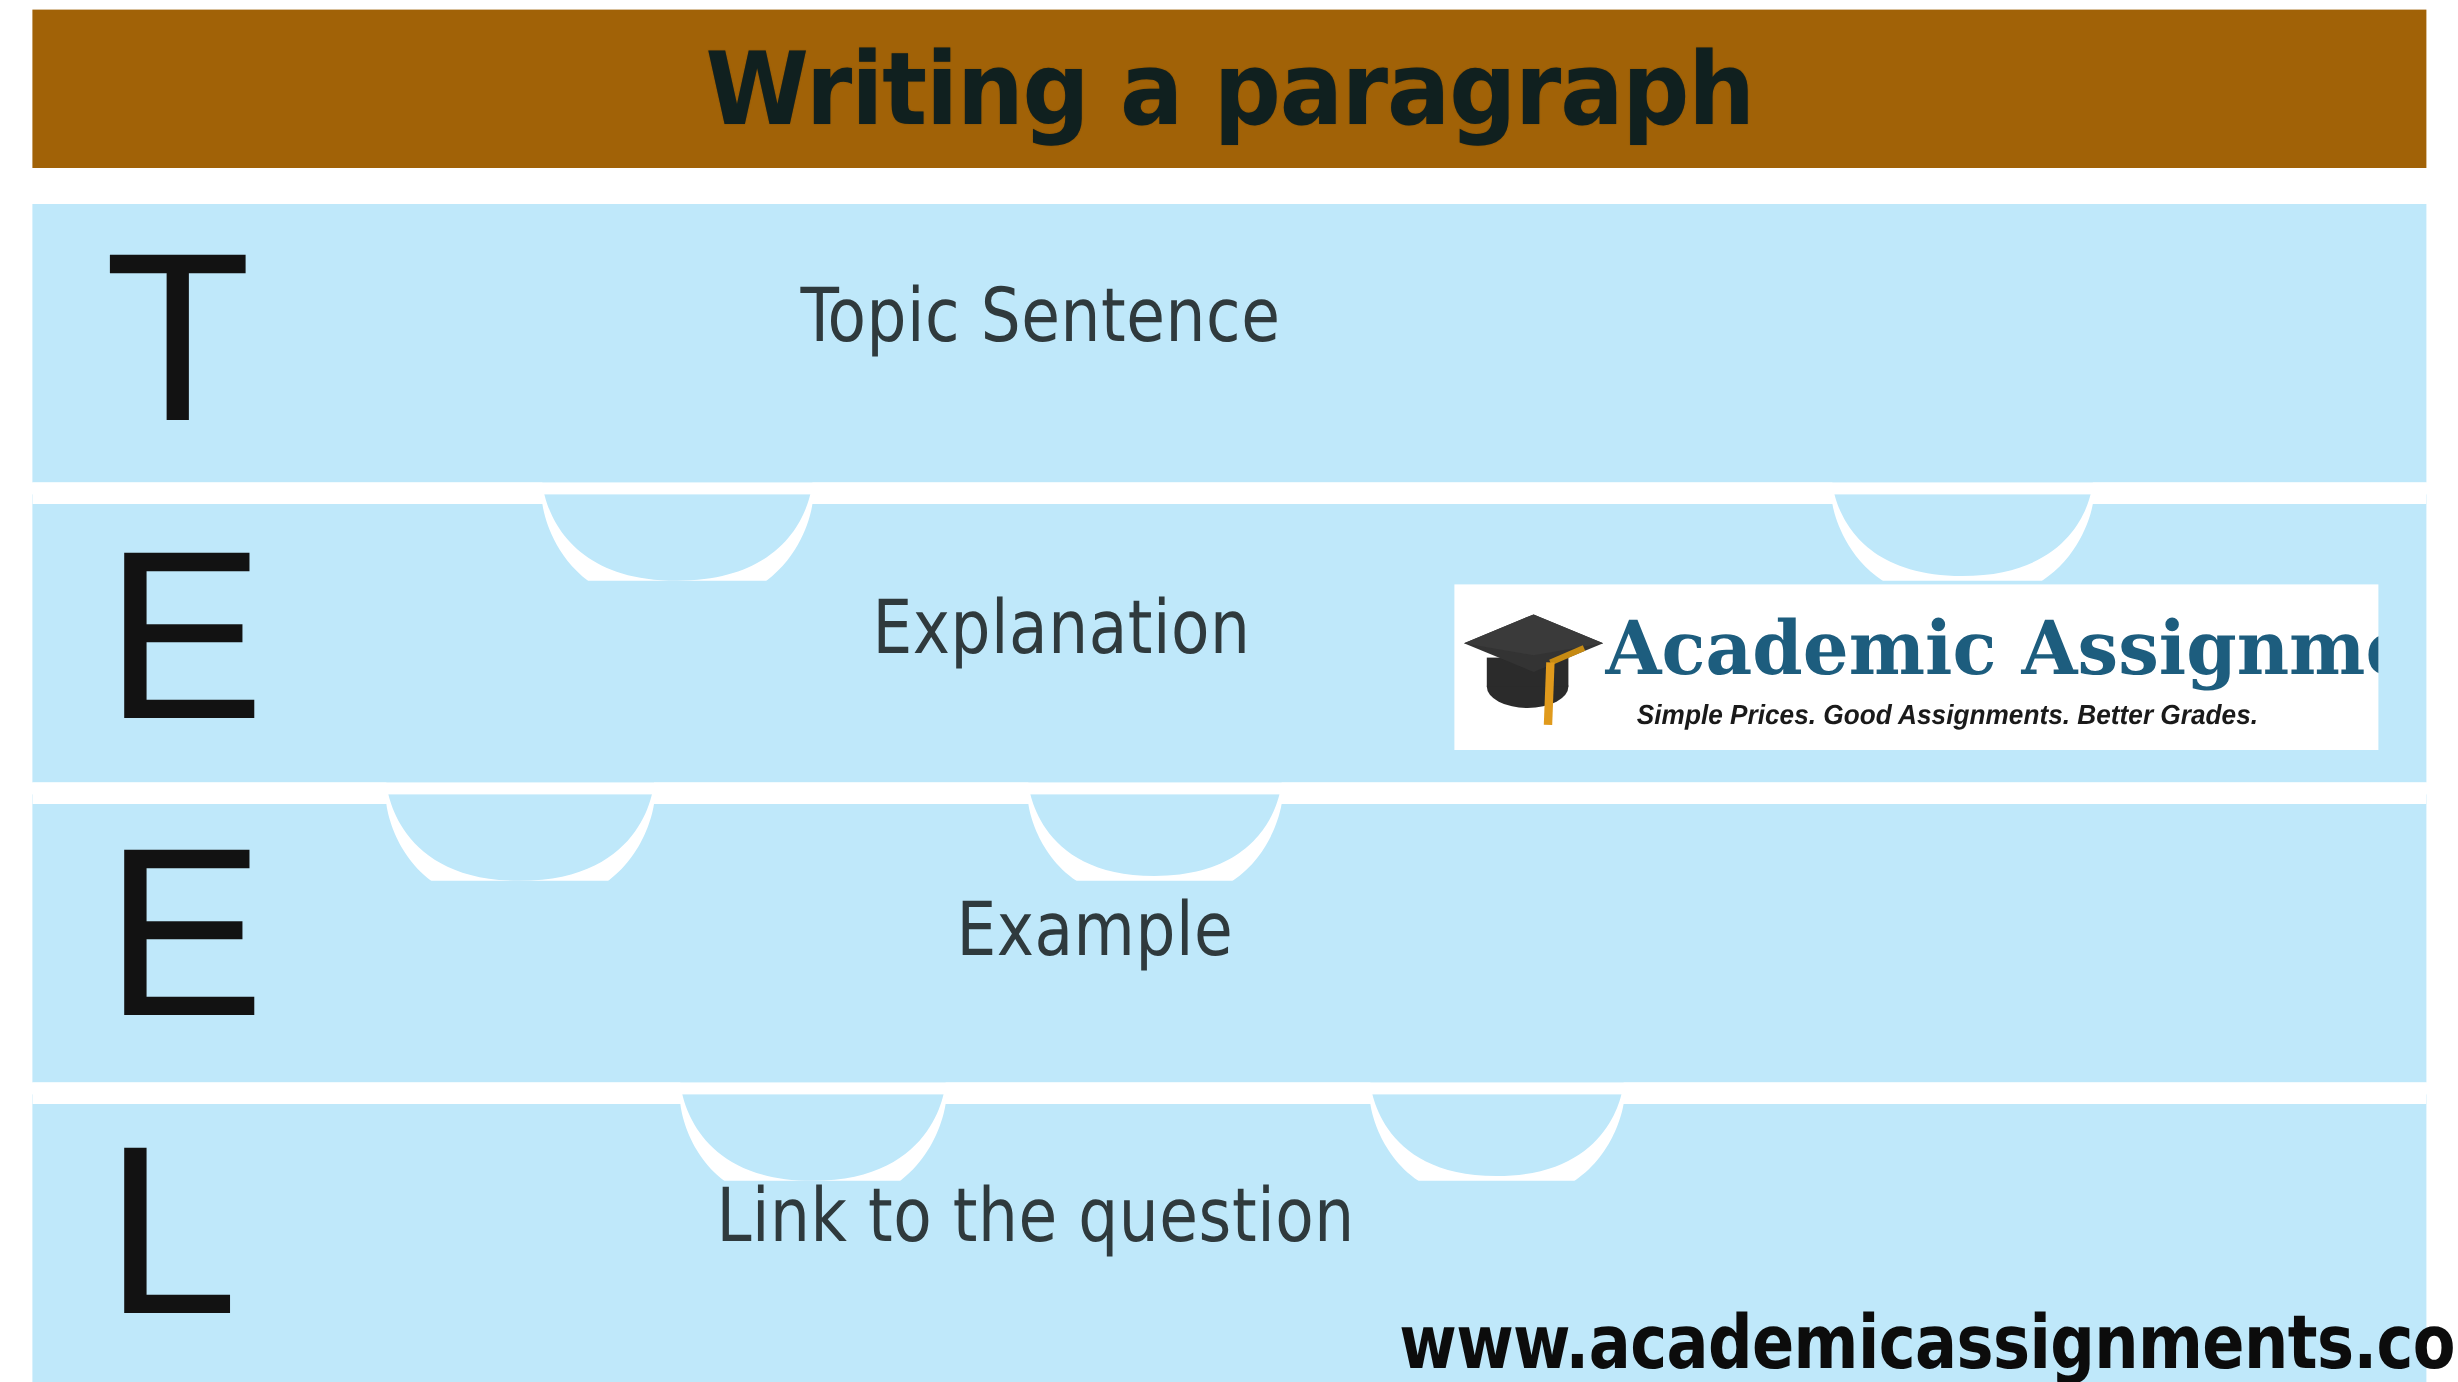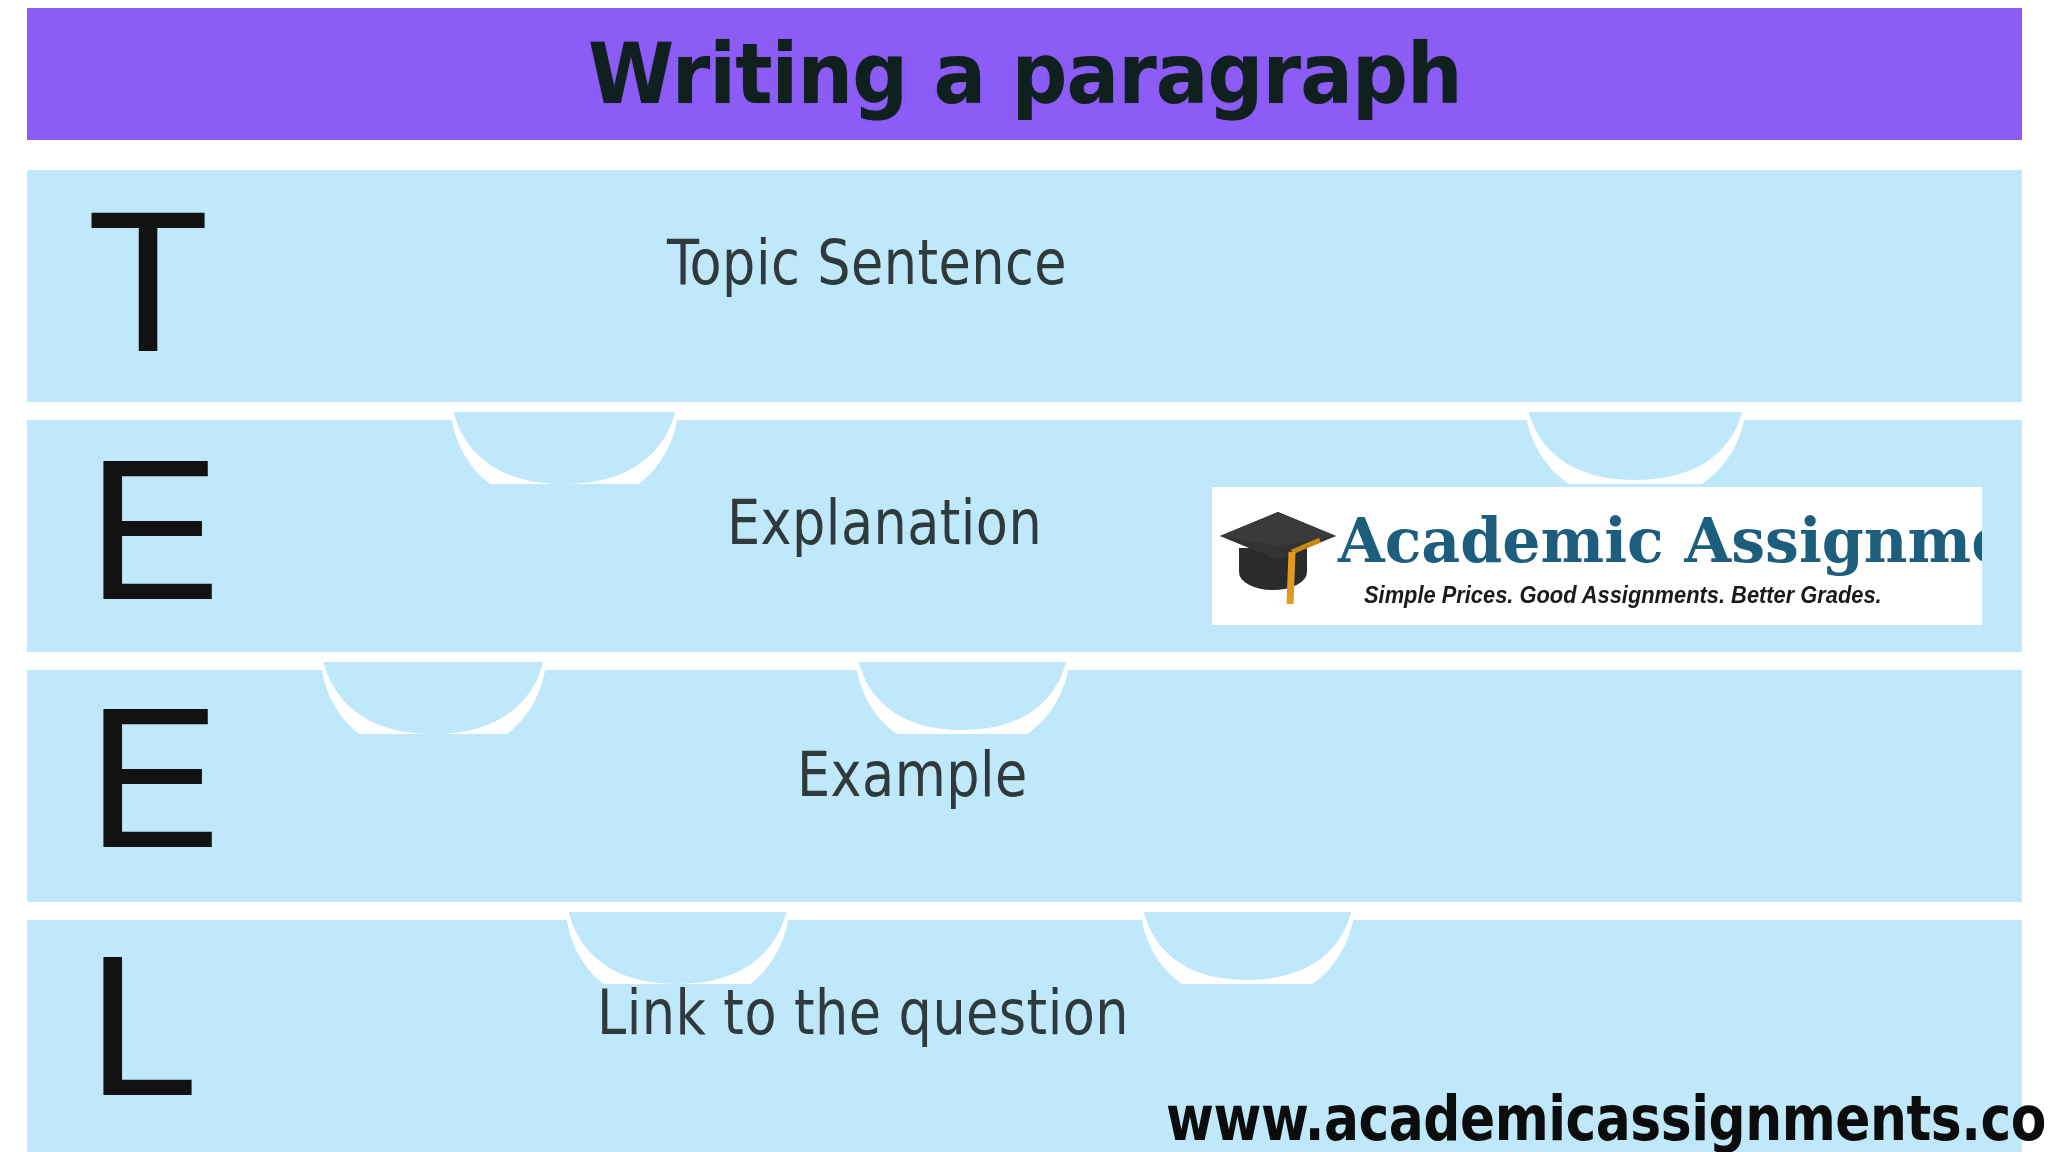--- a/index.html
+++ b/index.html
@@ -17,21 +17,21 @@
     left:0;top:0;
     width:2048px;height:1152px;
     background:#ffffff;
   }
 
   
   .header-bar{
     position:absolute;
     left:27px; top:8px;
     width:1995px; height:132px;
-    background:#8b5cf6;
+    background:#a16207;
     display:flex;align-items:center;justify-content:center;
   }
   .header-title{
     font-family:"DejaVu Sans", sans-serif;
     font-weight:700;
     font-size:84px;
     line-height:1;
     color:#10201f;
     letter-spacing:-1px;
     transform:scaleX(.93);

